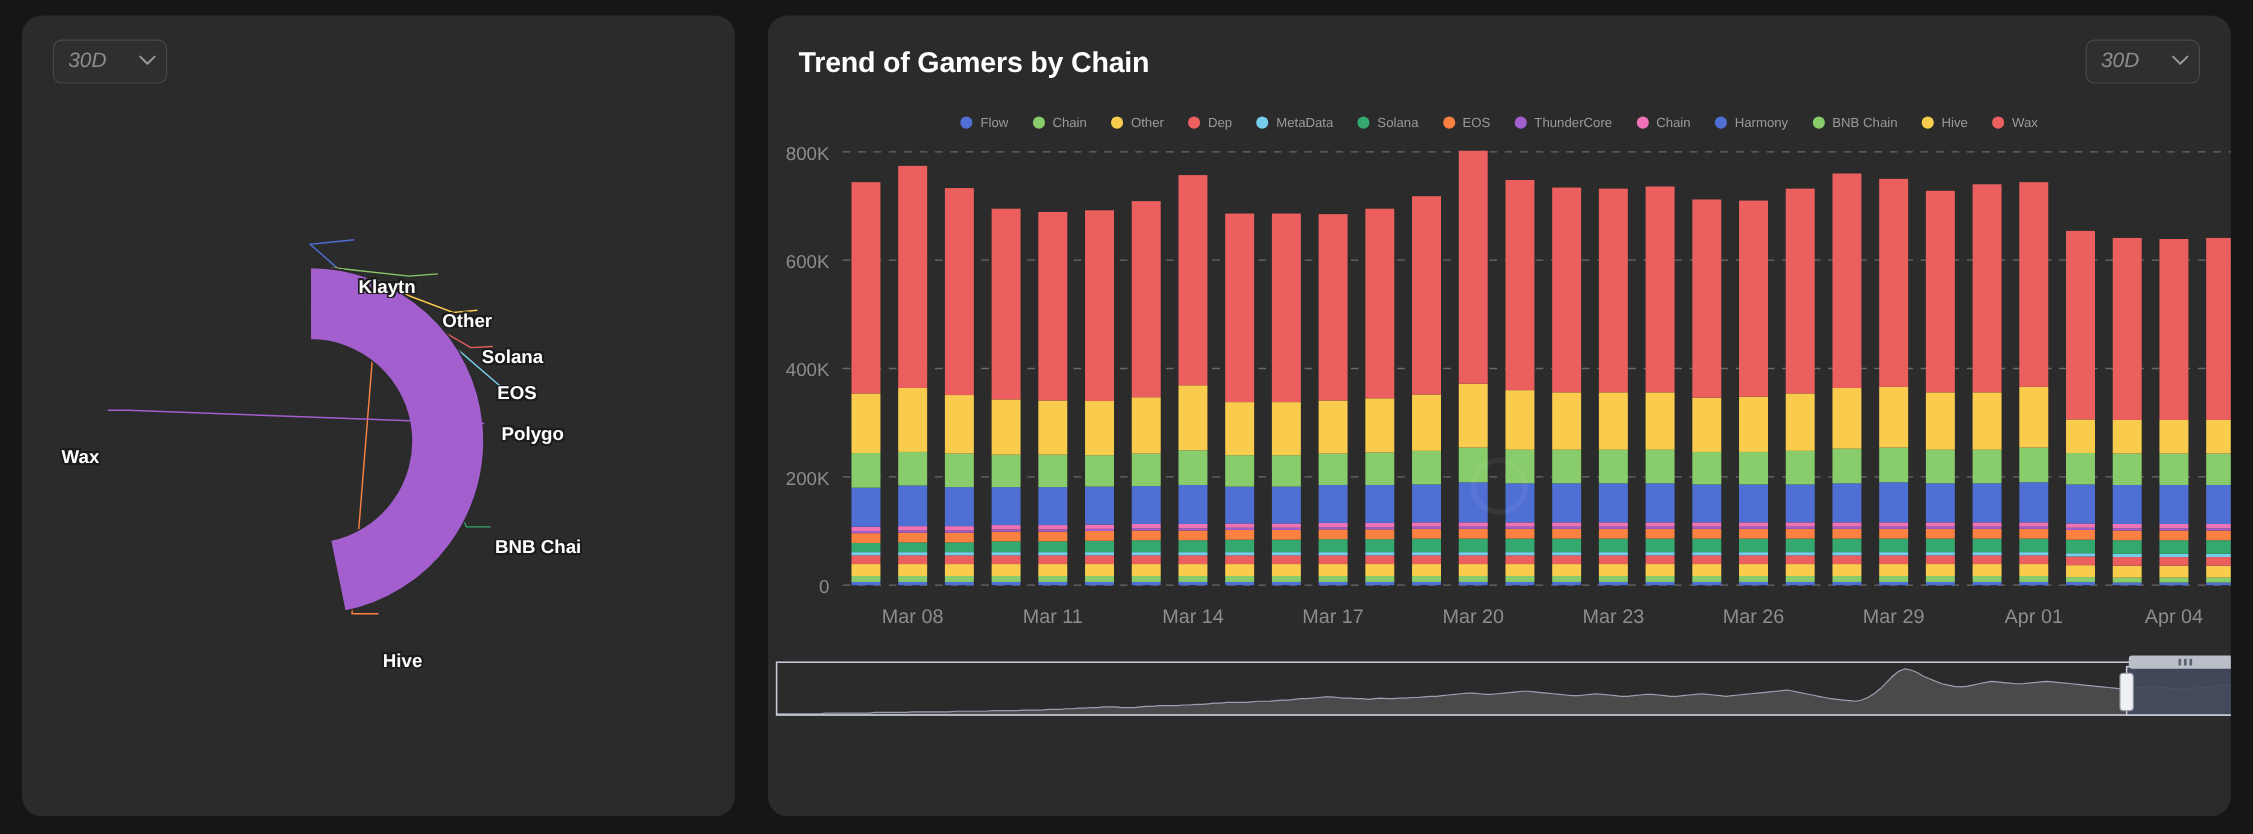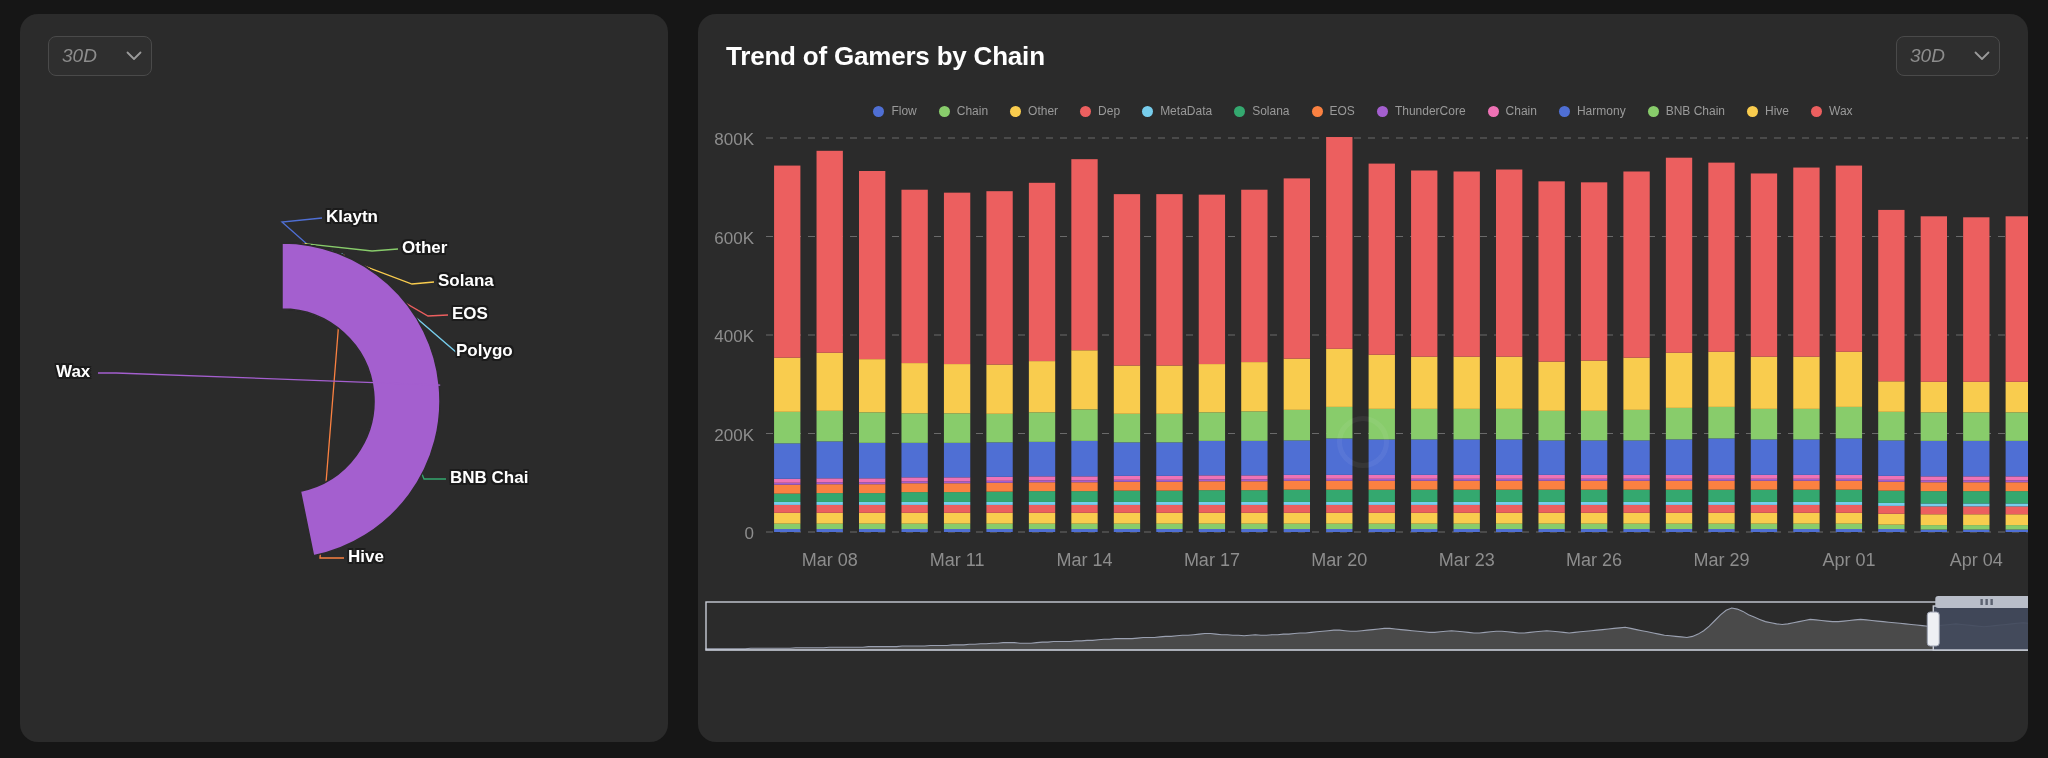--- a/index.html
+++ b/index.html
@@ -73,20 +73,21 @@
     font-size: 17px;
     font-weight: bold;
     color: #ffffff;
     white-space: nowrap;
     -webkit-text-stroke: 0px;
     text-shadow:
       -1.6px -1.6px 0 #1c1c1c, 1.6px -1.6px 0 #1c1c1c,
       -1.6px  1.6px 0 #1c1c1c, 1.6px  1.6px 0 #1c1c1c,
       -1.6px 0 0 #1c1c1c, 1.6px 0 0 #1c1c1c,
       0 -1.6px 0 #1c1c1c, 0 1.6px 0 #1c1c1c;
+    margin-top: 44px;
   }
 
   
   .legend {
     display: flex;
     justify-content: center;
     align-items: center;
     flex-wrap: nowrap;
     gap: 22px;
     padding: 28px 40px 6px 40px;
@@ -151,21 +152,21 @@
           <path d="M 324.22841302711515 178.68313626882662 L 300 482 L 324 482" fill="none" stroke="#fa8141" stroke-width="1.3"></path>
           <path d="M 262 167 A 158 158 0 0 1 293.55417692127634 479.817098276711 L 280.37331820732544 415.1466648193507 A 92 92 0 0 0 262 233 Z" fill="#a45fcf" stroke="#2b2b2b" stroke-width="1.5"></path>
           <path d="M 420.19721170002674 309.0424873386568 L 96 297 L 78 297" fill="none" stroke="#a45fcf" stroke-width="1.3"></path>
         </svg>
       <div id="pie-labels">
           <div class="pie-label" style="left: 306px; top: 131px;">Klaytn</div>
           <div class="pie-label" style="left: 382px; top: 162px;">Other</div>
           <div class="pie-label" style="left: 418px; top: 195px;">Solana</div>
           <div class="pie-label" style="left: 432px; top: 228px;">EOS</div>
           <div class="pie-label" style="left: 436px; top: 265px;">Polygo</div>
-          <div class="pie-label" style="left: 430px; top: 392px;">BNB Chai</div>
+          <div class="pie-label" style="left: 430px; top: 368px;">BNB Chai</div>
           <div class="pie-label" style="left: 328px; top: 471px;">Hive</div>
           <div class="pie-label" style="left: 36px; top: 286px;">Wax</div>
         </div>
     </div>
   </section>
 
   <section class="panel panel-right">
     <div class="panel-header">
       <div class="panel-title">Trend of Gamers by Chain</div>
       <div class="range-select">

